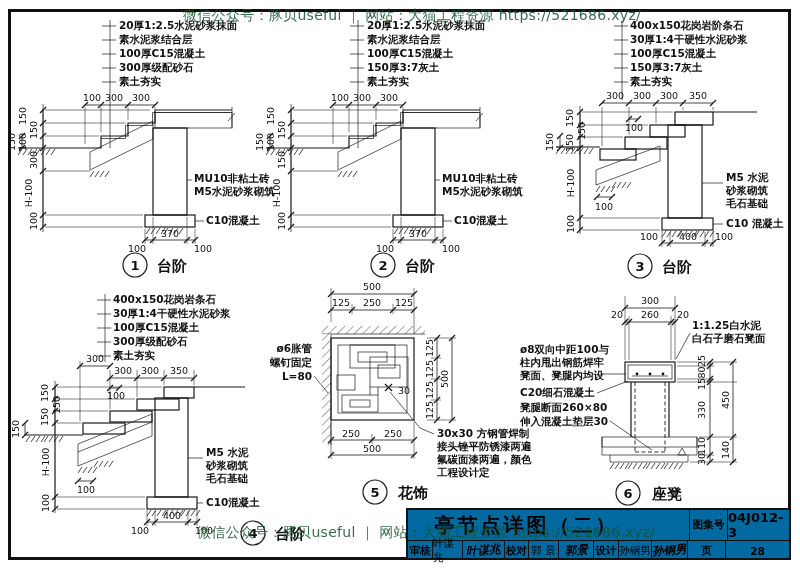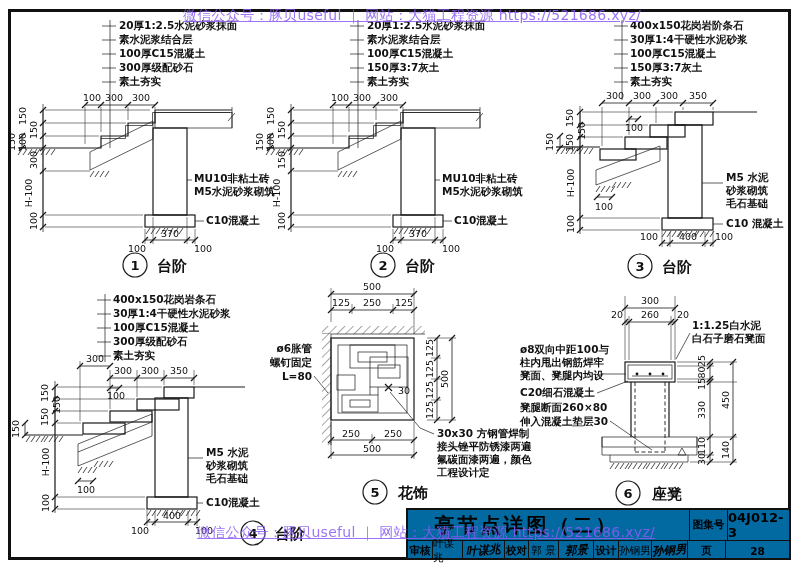--- a/index.html
+++ b/index.html
@@ -12,21 +12,21 @@
   .tn{fill:none;stroke:#1a1a1a;stroke-width:.7;}
   .ext{fill:none;stroke:#1a1a1a;stroke-width:.55;}
   .dim{fill:none;stroke:#1a1a1a;stroke-width:.8;marker-start:url(#tk);marker-mid:url(#tk);marker-end:url(#tk);}
   .dsh{fill:none;stroke:#1a1a1a;stroke-width:.9;stroke-dasharray:4 2.5;}
   .dm{font:9.5px "DejaVu Sans",sans-serif;}
   .nt{font:600 10.5px "DejaVu Sans",sans-serif;}
   .cap{font:700 15px "DejaVu Sans",sans-serif;}
   .num{font:700 13px "DejaVu Sans",sans-serif;text-anchor:middle;}
   .mid{text-anchor:middle;}
   .end{text-anchor:end;}
-  .wm{position:absolute;font:14px "DejaVu Sans",sans-serif;color:#8b5cf6;opacity:.85;white-space:nowrap;z-index:9;pointer-events:none;letter-spacing:.3px;text-decoration:underline;}
+  .wm{position:absolute;font:14px "DejaVu Sans",sans-serif;color:#14532d;opacity:.85;white-space:nowrap;z-index:9;pointer-events:none;letter-spacing:.3px;}
   .tb{position:absolute;left:406px;top:508px;width:385px;height:52px;border:2px solid #111;background:#0369a1;display:flex;flex-direction:column;z-index:5;}
   .tb-top{flex:1;display:flex;align-items:stretch;}
   .tb-title{flex:1;display:flex;align-items:center;justify-content:center;font:700 20px "DejaVu Sans",sans-serif;letter-spacing:3px;}
   .tb-cell{border-left:1.5px solid #111;display:flex;align-items:center;justify-content:center;}
   .w38{width:38px;font:600 10.5px "DejaVu Sans",sans-serif;margin-left:44px;}
   .w70{width:62px;font:700 13px "DejaVu Sans",sans-serif;}
   .tb-bot{height:20px;border-top:1.5px solid #111;display:flex;align-items:stretch;font:10.5px "DejaVu Sans",sans-serif;}
   .tb-bot>div{display:flex;align-items:center;justify-content:center;border-left:1px solid #111;}
   .tb-bot>div:first-child{border-left:none;}
   .lb24{width:24px;font-weight:600;}

